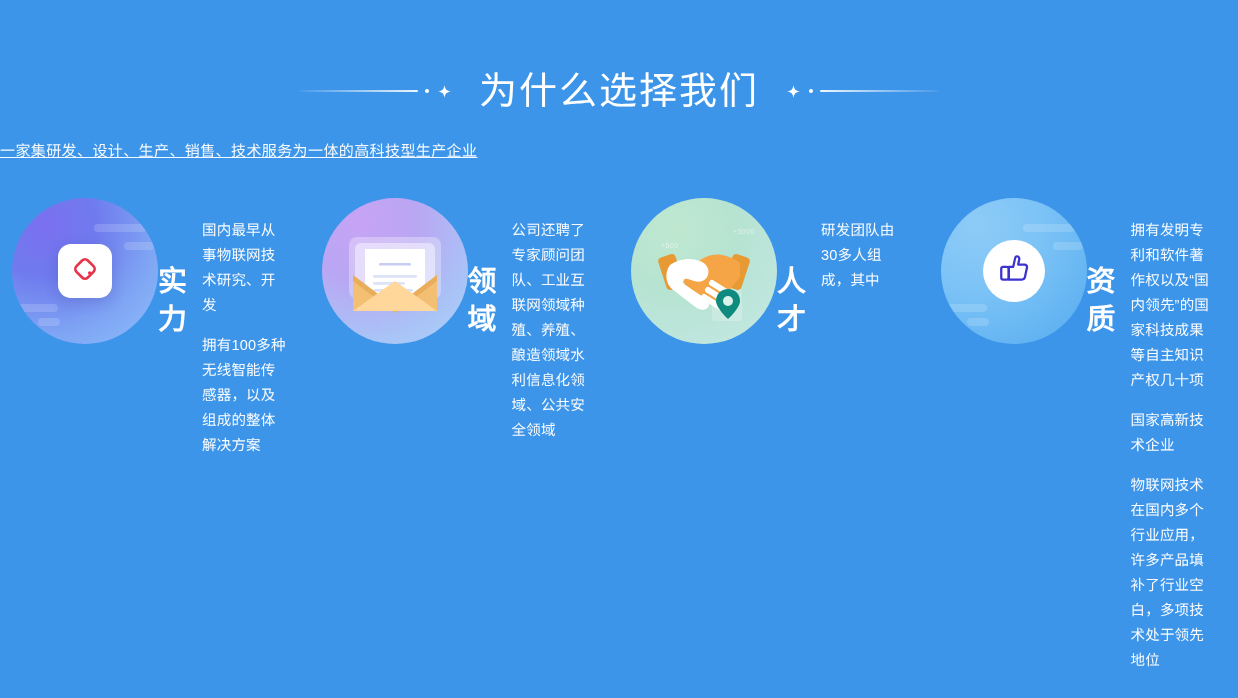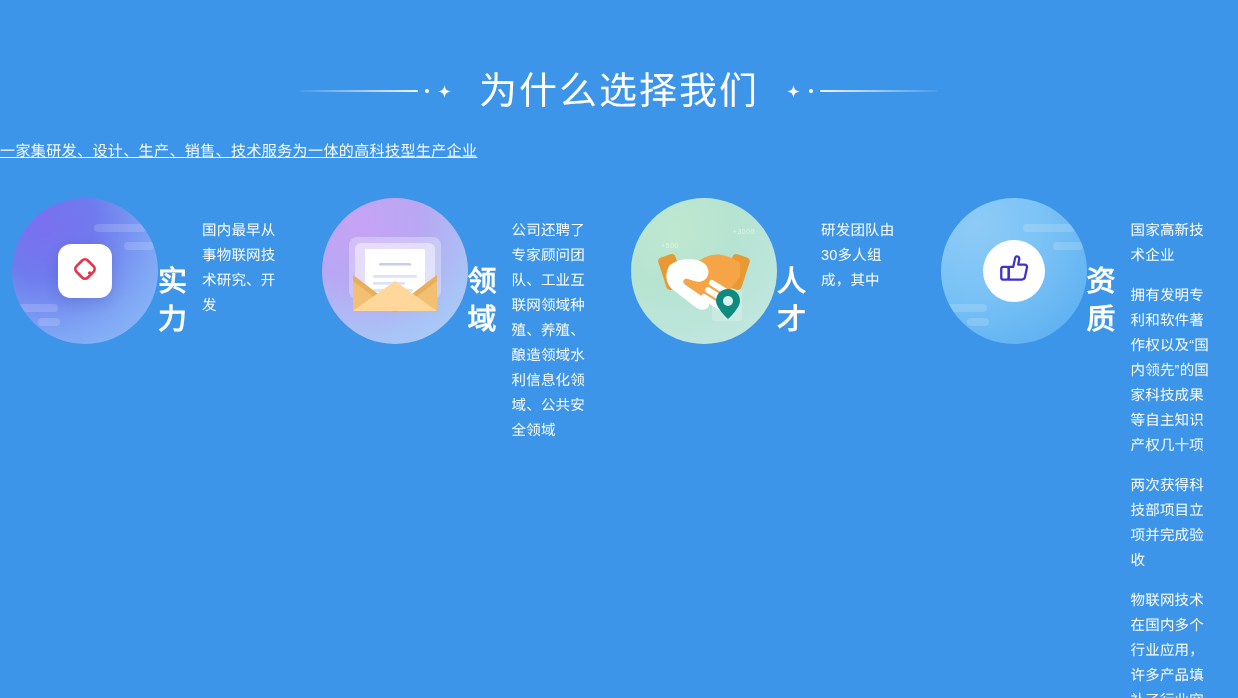--- a/index.html
+++ b/index.html
@@ -268,20 +268,21 @@
               <circle cx="31" cy="30" r="2.6" fill="#e8344a"></circle>
             </svg>
           </span>
         </div>
       </div>
 
       <h2 class="col-title">实力</h2>
 
       <div class="col-body">
         <p class="body-line">国内最早从事物联网技术研究、开发</p>
+        <p class="body-line">拥有100多种无线智能传感器，以及组成的整体解决方案</p>
       </div>
     </div>
 
     <div class="col">
       <div class="circle c-field">
         <div class="icon-art">
           <svg viewBox="0 0 120 120" aria-hidden="true">
 
             <rect x="14" y="26" width="92" height="62" rx="8" fill="#ffffff" opacity="0.30"></rect>
             <rect x="20" y="32" width="80" height="56" rx="6" fill="#ffffff" opacity="0.45"></rect>
@@ -353,21 +354,20 @@
               <path d="M17 21 L23 21 L25.5 9.5 C25.9 7.6 27.6 6.6 29.2 7.3 C30.6 7.9 31.3 9.4 31 10.9 L29.6 18 L38 18 C40.2 18 41.8 20 41.3 22.1 L38.6 34.8 C38.2 36.7 36.5 38 34.6 38 L17 38 Z" fill="none" stroke="#3b32cf" stroke-width="3" stroke-linejoin="round"></path>
               <rect x="7" y="21" width="10" height="17" rx="2.5" fill="none" stroke="#3b32cf" stroke-width="3"></rect>
             </svg>
           </span>
         </div>
       </div>
 
       <h2 class="col-title">资质</h2>
 
       <div class="col-body">
+        <p class="body-line">拥有发明专利和软件著作权以及“国内领先”的国家科技成果等自主知识产权几十项</p>
         <p class="body-line">国家高新技术企业</p>
-        <p class="body-line">拥有发明专利和软件著作权以及“国内领先”的国家科技成果等自主知识产权几十项</p>
-        <p class="body-line">两次获得科技部项目立项并完成验收</p>
         <p class="body-line">物联网技术在国内多个行业应用，许多产品填补了行业空白，多项技术处于领先地位</p>
       </div>
     </div>
 
   </div>
 </div>
 
 </body></html>

